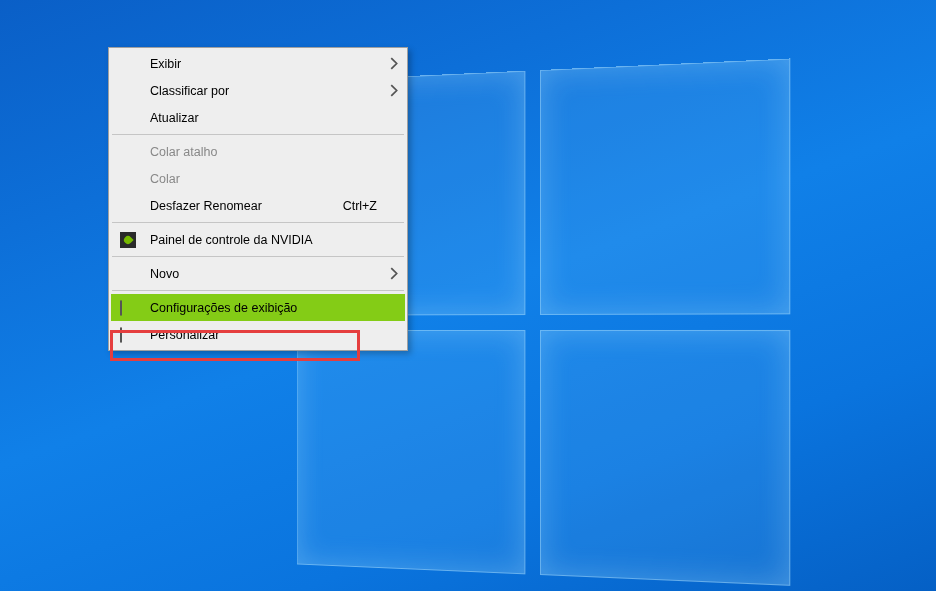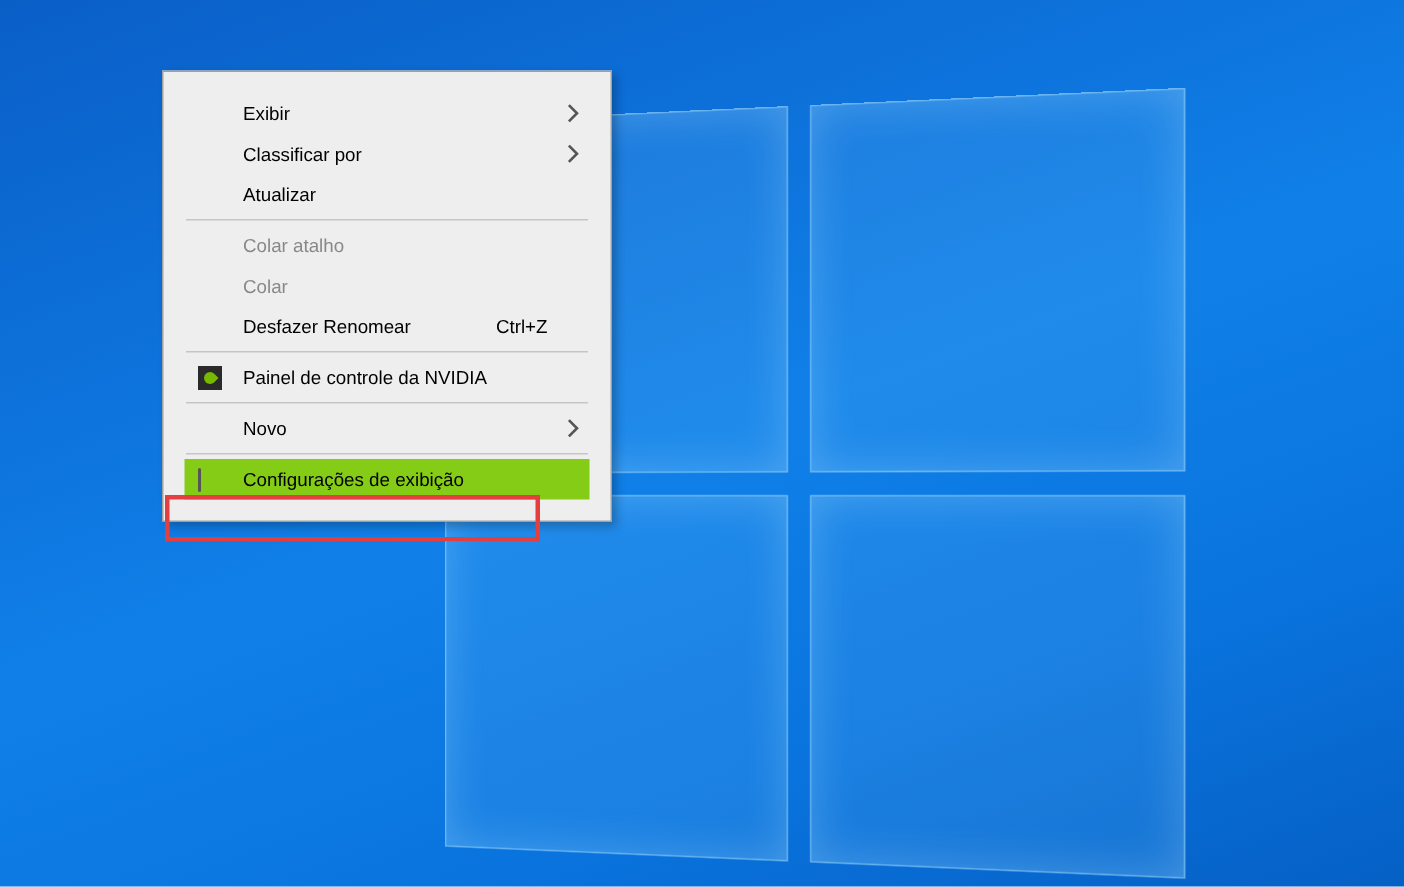--- a/index.html
+++ b/index.html
@@ -46,21 +46,21 @@
     .pane-br { left: 260px; top: 260px; width: 245px; height: 245px; }
     
     .context-menu {
       position: absolute;
       left: 108px;
       top: 47px;
       width: 300px;
       background: #eeeeee;
       border: 1px solid #a0a0a0;
       box-shadow: 3px 3px 6px rgba(0,0,0,0.25);
-      padding: 14px;
+      padding: 2px;
     }
     
     .menu-item {
       display: flex;
       align-items: center;
       height: 27px;
       padding: 0 4px 0 8px;
       position: relative;
       color: #000;
     }
@@ -262,18 +262,24 @@
 
     <div class="separator"></div>
 
     <div class="menu-item hovered">
       <span class="menu-icon">
         <span class="monitor-icon"><span class="screen"></span><span class="stand"></span></span>
       </span>
       <span class="menu-label">Configurações de exibição</span>
     </div>
 
+    <div class="menu-item">
+      <span class="menu-icon">
+        <span class="personalize-icon"><span class="screen"></span><span class="stand"></span></span>
+      </span>
+      <span class="menu-label">Personalizar</span>
+    </div>
 
   </div>
 
   <div class="highlight-box"></div>
 
 </div>
 
 </body></html>

